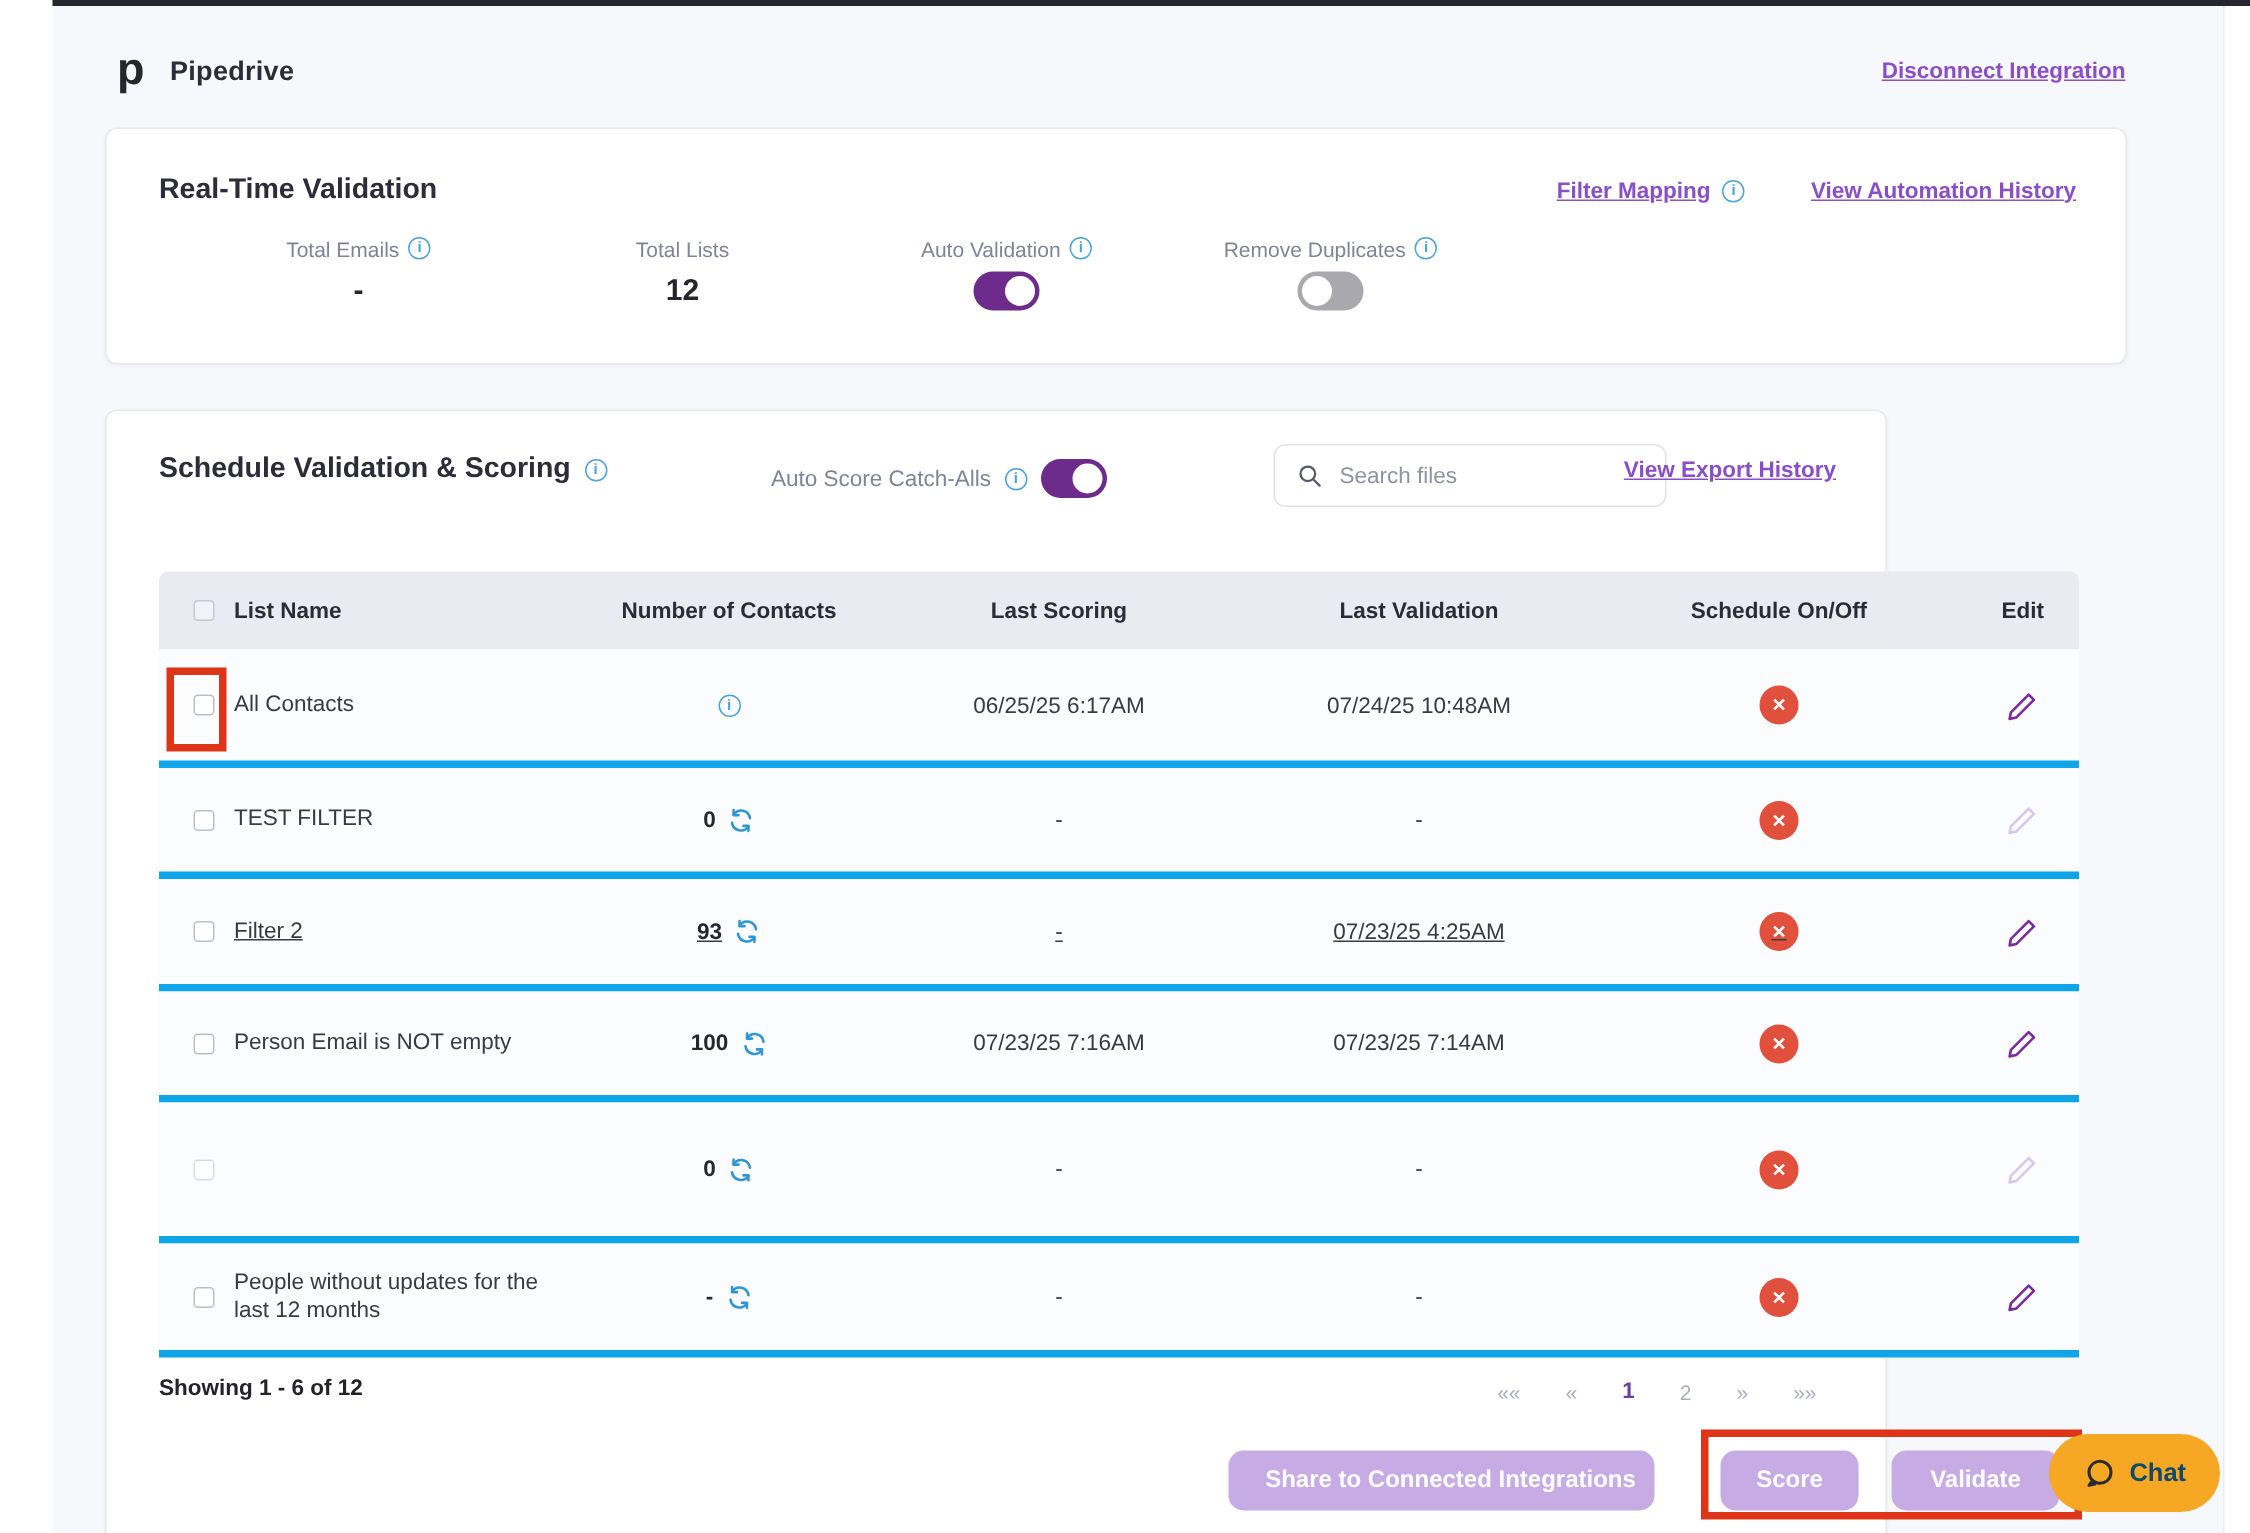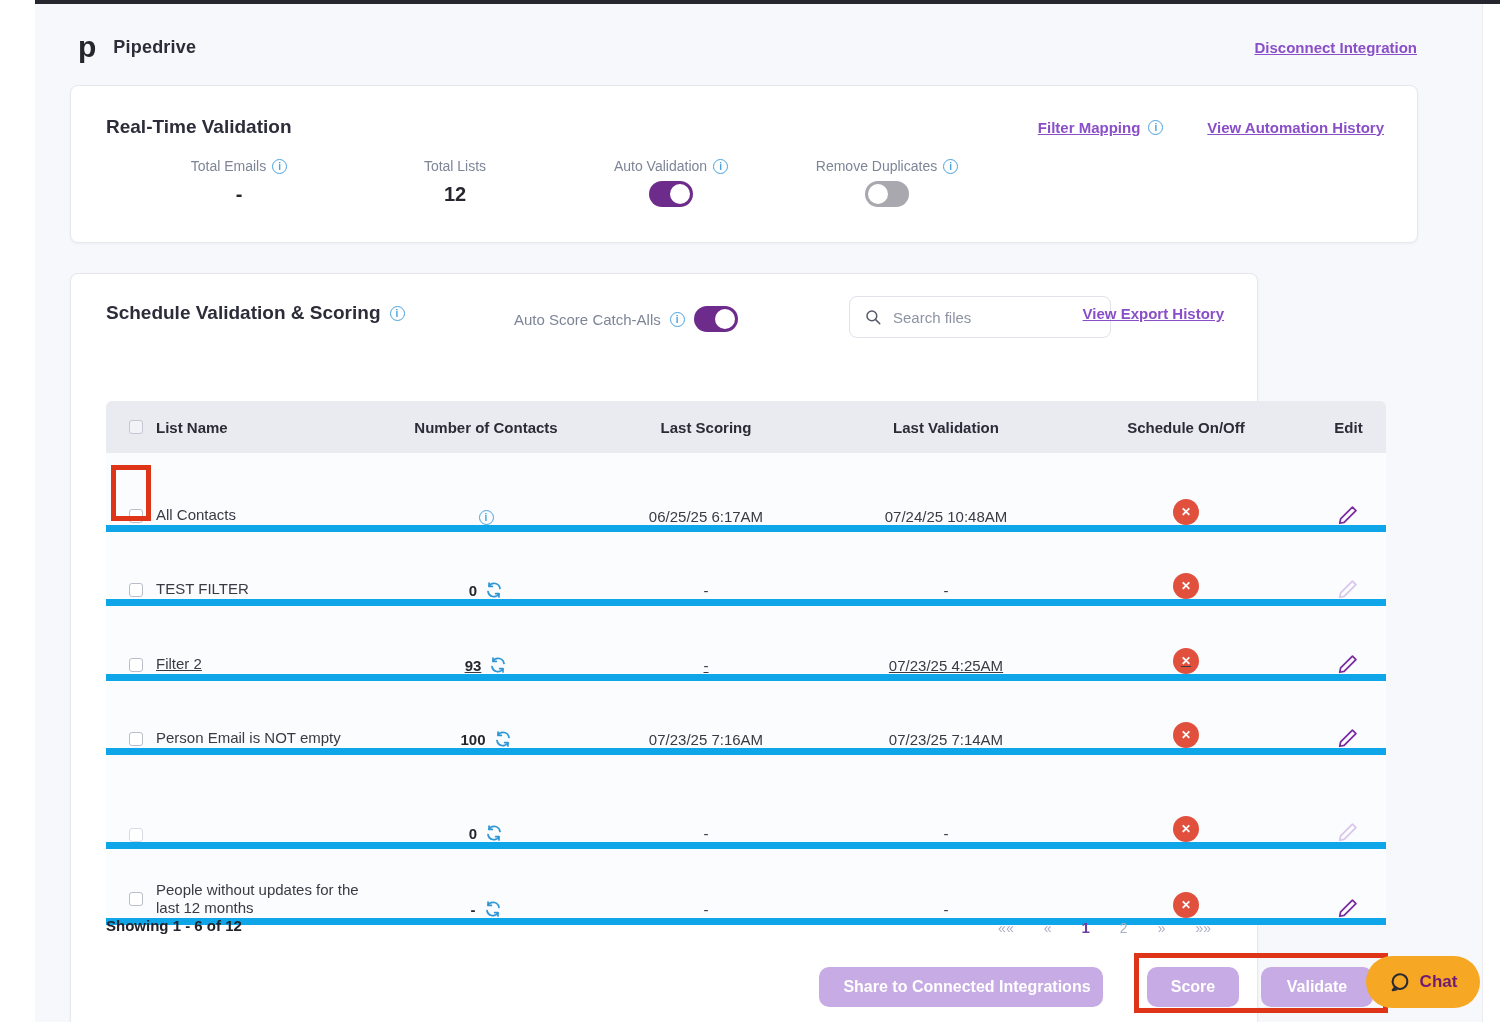--- a/index.html
+++ b/index.html
@@ -24,21 +24,21 @@
   .card-svs { left:35px; top:273px; width:1188px; height:757px; }
 
   
   .card1-head { position:absolute; left:35px; right:33px; top:30px; display:flex; align-items:center; }
   .card-title { font-size:19px; font-weight:bold; color:#2d2d3a; }
   .head-links { margin-left:auto; display:flex; align-items:center; gap:44px; }
   .link-with-info { display:flex; align-items:center; gap:8px; }
 
   .stats { position:absolute; left:35px; top:72px; display:flex; padding-left:25px; }
   .stat { width:216px; text-align:center; }
-  .stat-label-row { display:flex; align-items:flex-end; justify-content:center; gap:6px;
+  .stat-label-row { display:flex; align-items:flex-start; justify-content:center; gap:6px;
                     font-size:14px; color:#7d8597; }
   .stat-value { margin-top:9px; font-size:20px; font-weight:bold; color:#26262e; }
   .info-icon { display:inline-flex; align-items:center; justify-content:center;
                width:15px; height:15px; border:1.5px solid #4aa3dc; border-radius:50%;
                color:#4aa3dc; font-size:10px; font-weight:bold; font-style:normal; flex:none; cursor:pointer; }
 
   .toggle { width:44px; height:26px; border-radius:13px; position:relative; display:inline-block;
             margin-top:7px; cursor:pointer; }
   .toggle.on  { background:#6d2c8c; }
   .toggle.off { background:#a8a8ae; }
@@ -55,23 +55,23 @@
                 background:#fff; border:1px solid #e1e2ea; border-radius:8px;
                 display:flex; align-items:center; padding:0 14px; gap:11px; }
   .search-box input { border:none; outline:none; flex:1; font-size:15px; color:#3a3a44;
                       font-family:"Liberation Sans", sans-serif; background:transparent; }
   .search-box input::placeholder { color:#8d93a3; }
   .export-link { position:absolute; right:33px; top:31px; }
 
   
   .table { position:absolute; left:35px; top:107px; width:1280px; }
   .t-head { height:52px; background:#e9ebf1; border-radius:6px 6px 0 0;
-            display:flex; align-items:center; font-weight:bold; font-size:15px; color:#2c2c36;margin-top:20px; }
-  .t-row  { display:flex; align-items:flex-end; background:#fbfcfe;
-            border-bottom:7px solid #0ea5e9; font-size:15px; color:#3a3a44; position:relative; }
+            display:flex; align-items:center; font-weight:bold; font-size:15px; color:#2c2c36; }
+  .t-row  { display:flex; align-items:center; background:#fbfcfe;
+            border-bottom:5px solid #0ea5e9; font-size:15px; color:#3a3a44; position:relative; }
   .c-name { width:285px; display:flex; align-items:center; gap:13px; padding-left:23px; padding-right:12px; }
   .c-contacts { width:190px; display:flex; align-items:center; justify-content:center; gap:8px; font-weight:bold; color:#26262e; }
   .c-scoring { width:250px; text-align:center; }
   .c-validation { width:230px; text-align:center; }
   .c-schedule { width:250px; display:flex; justify-content:center; }
   .c-edit { width:75px; display:flex; justify-content:center; }
   .t-head .c-contacts { font-weight:bold; color:#2c2c36; }
   .checkbox { width:14px; height:14px; border:1.5px solid #b9bec9; border-radius:3px;
               background:#fff; flex:none; cursor:pointer; }
   .t-head .checkbox { background:#f2f3f7; border-color:#c3c8d4; }
@@ -98,21 +98,21 @@
          color:#fff; font-weight:bold; font-size:16px; font-family:"Liberation Sans", sans-serif;
          display:flex; align-items:center; justify-content:center; cursor:pointer; }
   .share-btn { left:748px; width:284px;padding-left:12px; }
   .score-btn { left:1076px; width:92px; z-index:10; }
   .validate-btn { left:1190px; width:112px; z-index:10; }
 
   
   .chat-btn { position:absolute; left:1366px; top:956px; width:114px; height:52px;
               background:#f6a723; border-radius:28px; display:flex; align-items:center;
               justify-content:center; gap:9px; z-index:30; cursor:pointer;
-              color:#701a75; font-weight:bold; font-size:17px; }
+              color:#0c4a6e; font-weight:bold; font-size:17px; }
 </style>
 </head>
 <body>
 
 <div class="top-line"></div>
 
 <div class="main-panel">
 
   <div class="app-header">
     <span class="logo-p">p</span>

